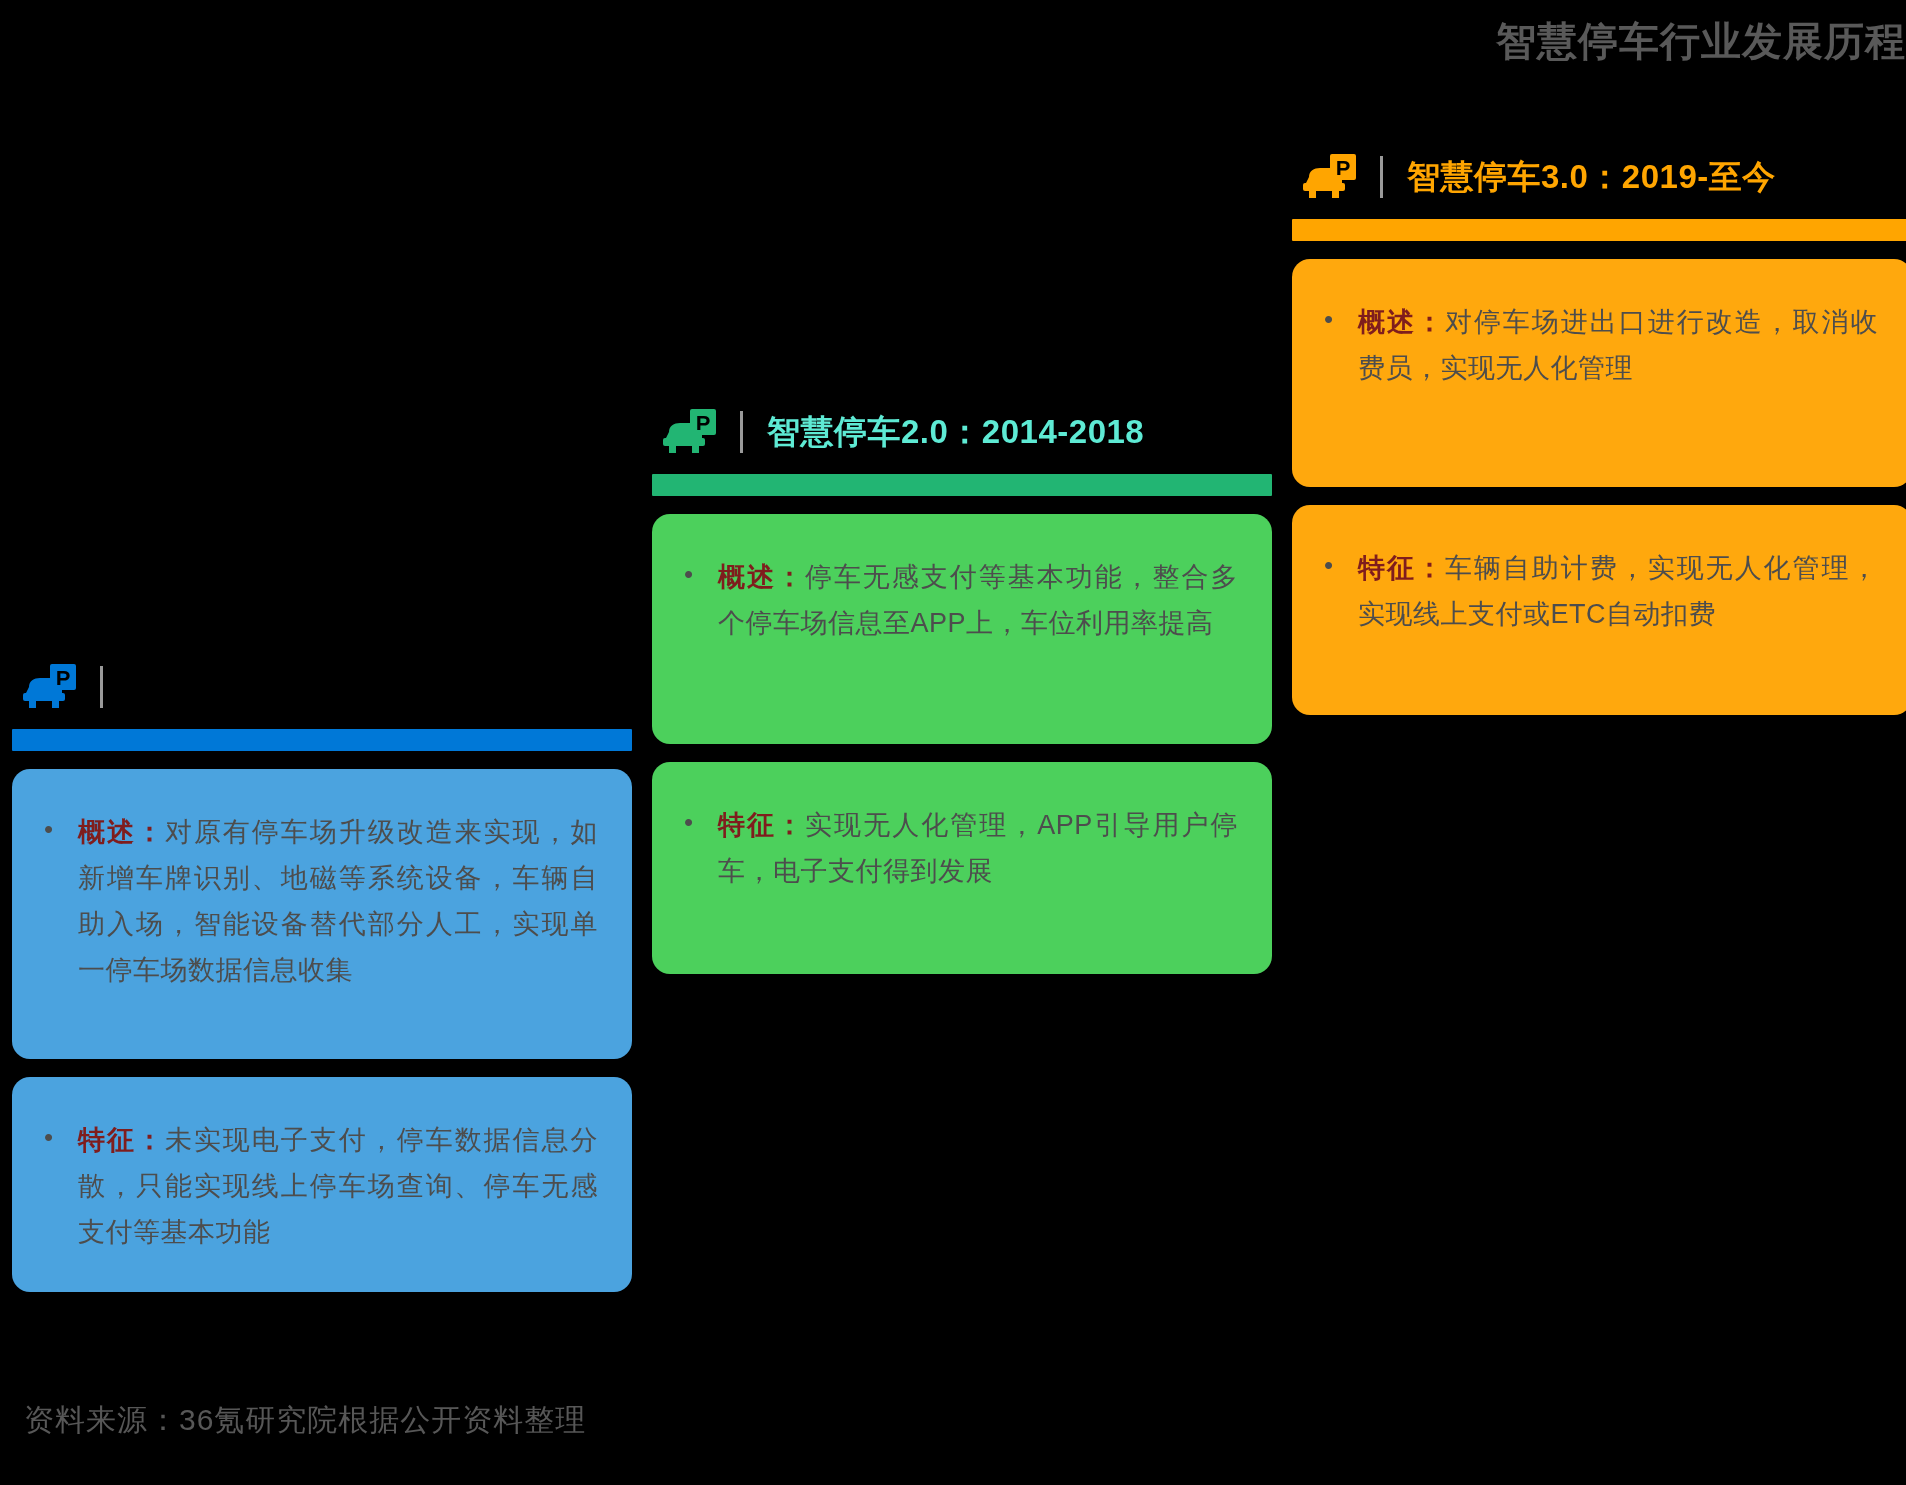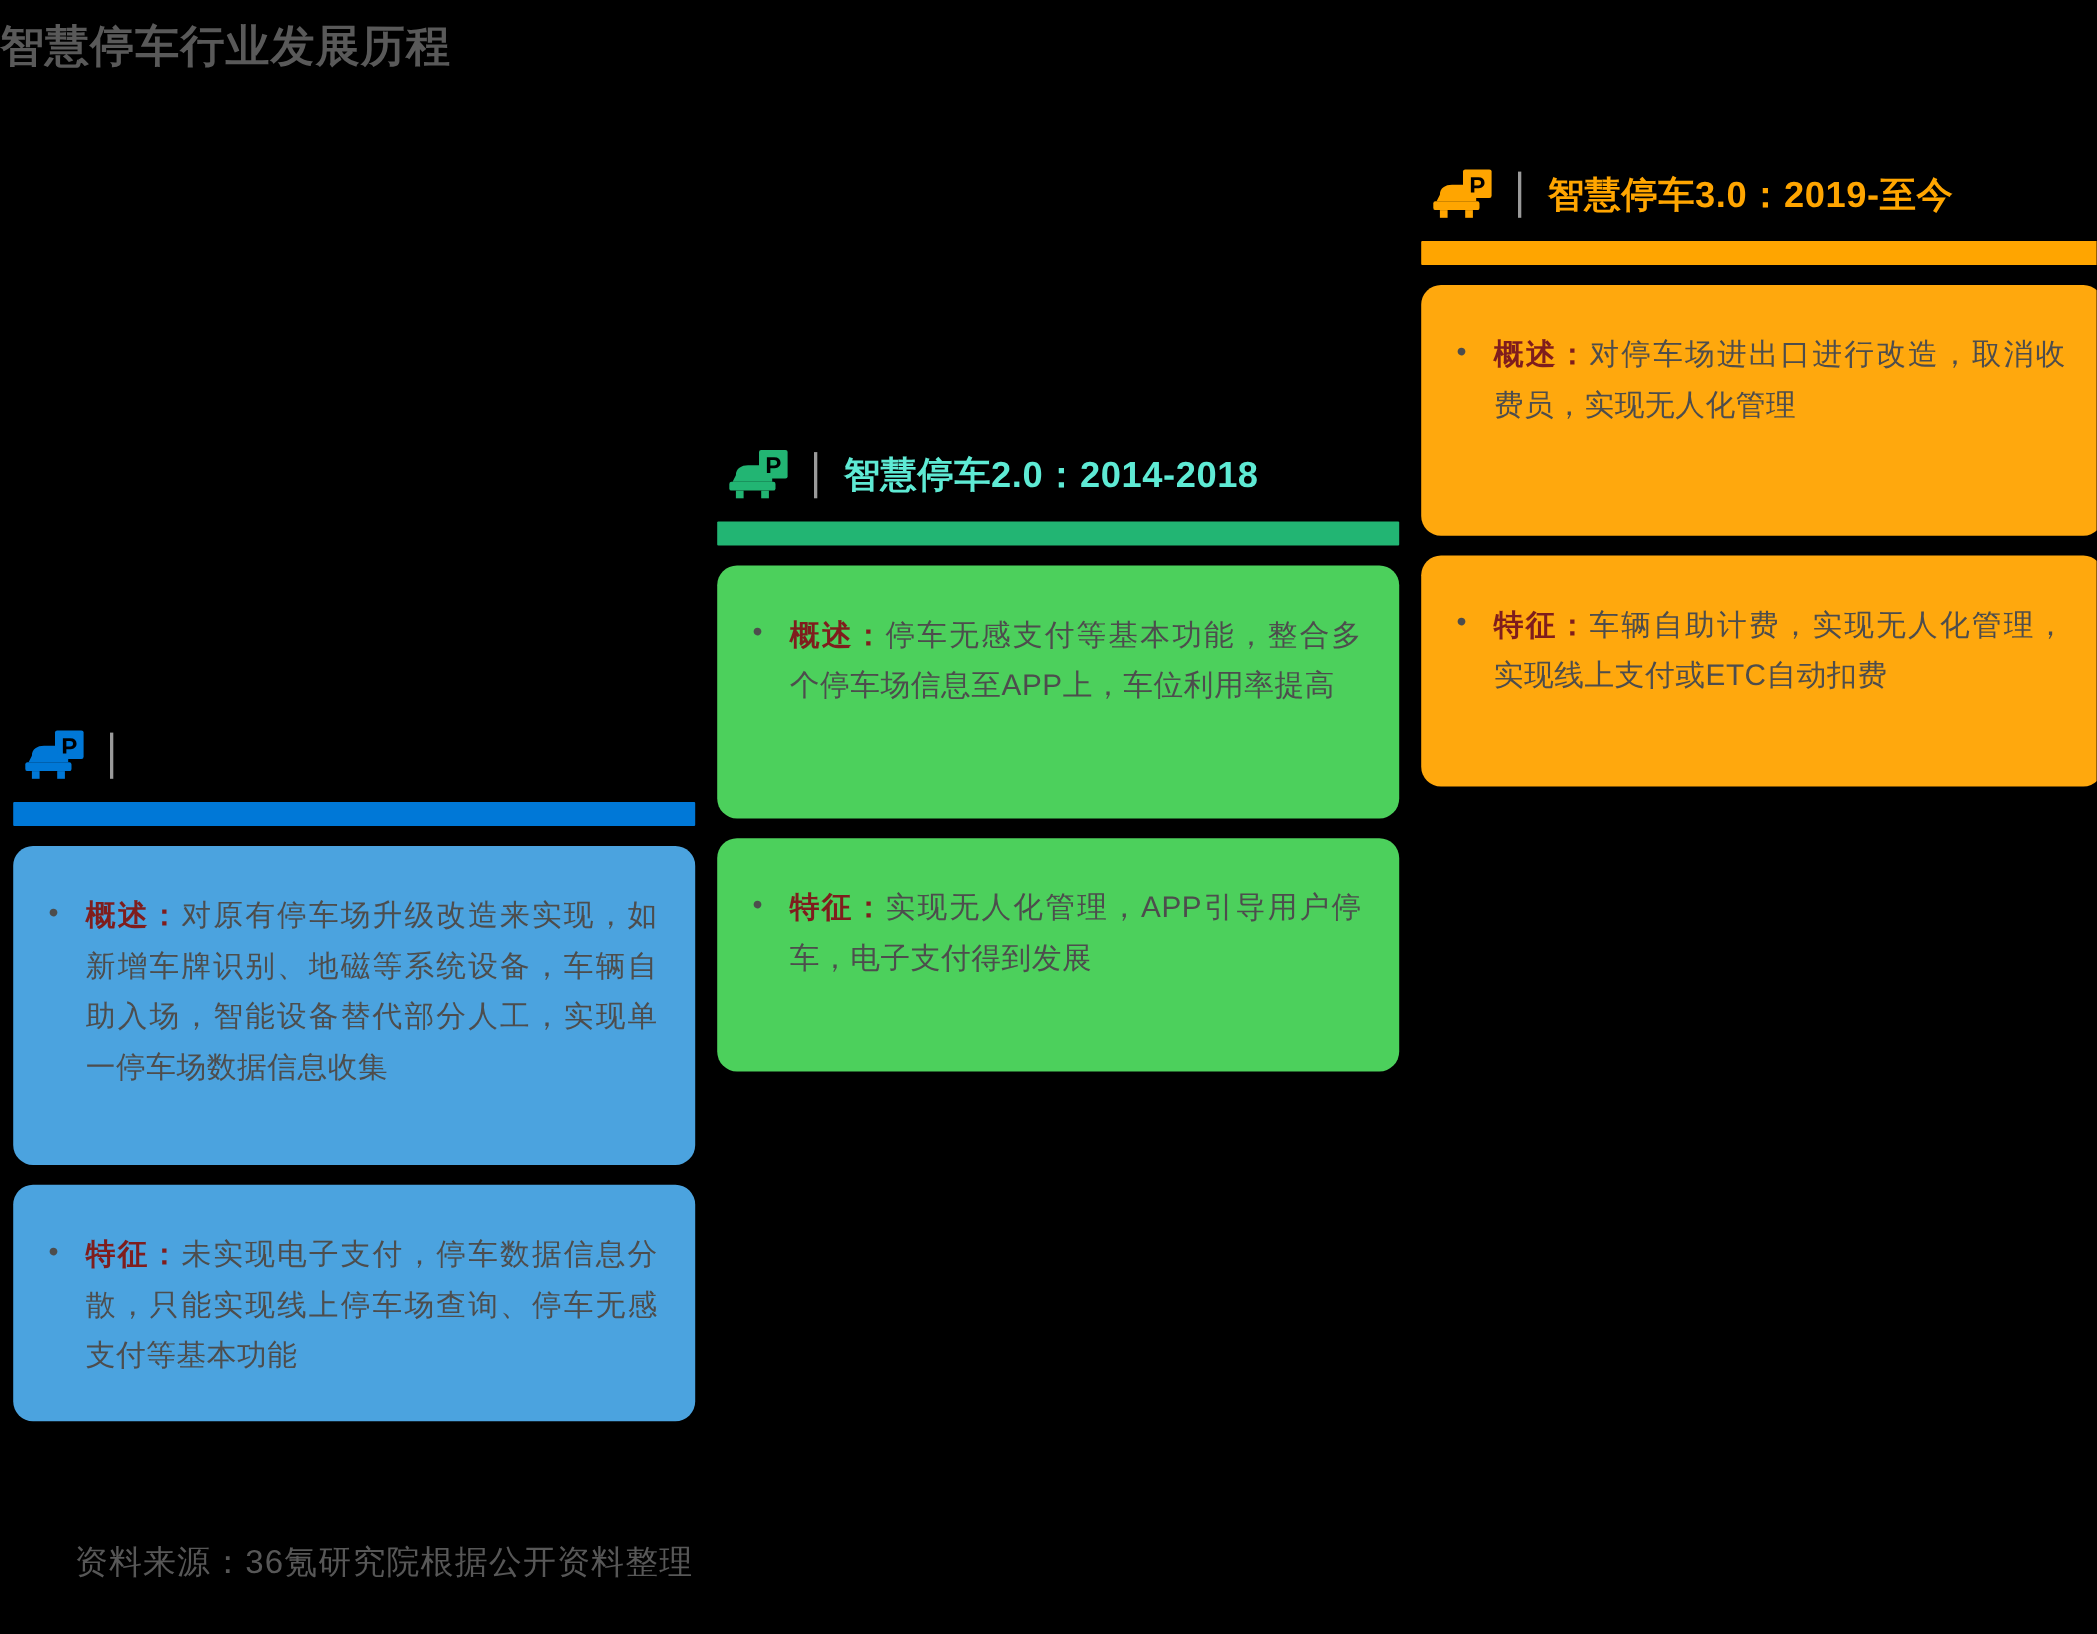--- a/index.html
+++ b/index.html
@@ -4,21 +4,21 @@
 <style>
   html,body{margin:0;padding:0;}
   body{
     width:1906px;height:1485px;
     background:#000000;
     font-family:"Liberation Sans","DejaVu Sans",sans-serif;
     overflow:hidden;position:relative;
   }
   #page-title{
     position:absolute;left:0;top:14px;width:1906px;
-    text-align:left;
+    text-align:right;
     font-size:40px;font-weight:bold;color:#595959;
     letter-spacing:1px;
   }
   .column{position:absolute;width:620px;}
   #col-1{left:12px;top:655px;}
   #col-2{left:652px;top:400px;}
   #col-3{left:1292px;top:145px;}
 
   .col-head{
     display:flex;align-items:center;height:64px;
@@ -53,21 +53,21 @@
   
   #col-1 .card.c-a{height:290px;}
   #col-1 .card.c-b{height:215px;}
   #col-2 .card.c-a{height:230px;}
   #col-2 .card.c-b{height:212px;}
   #col-3 .card.c-a{height:228px;}
   #col-3 .card.c-b{height:210px;}
 
   #source-note{
     position:absolute;left:24px;top:1400px;
-    font-size:30px;color:#575757;letter-spacing:1px;margin-left:44px;
+    font-size:30px;color:#575757;letter-spacing:1px;
   }
 </style>
 </head>
 <body>
 
 <div id="page-title">智慧停车行业发展历程</div>
 
 <div class="column" id="col-1">
   <div class="col-head">
     <span class="park-icon">

